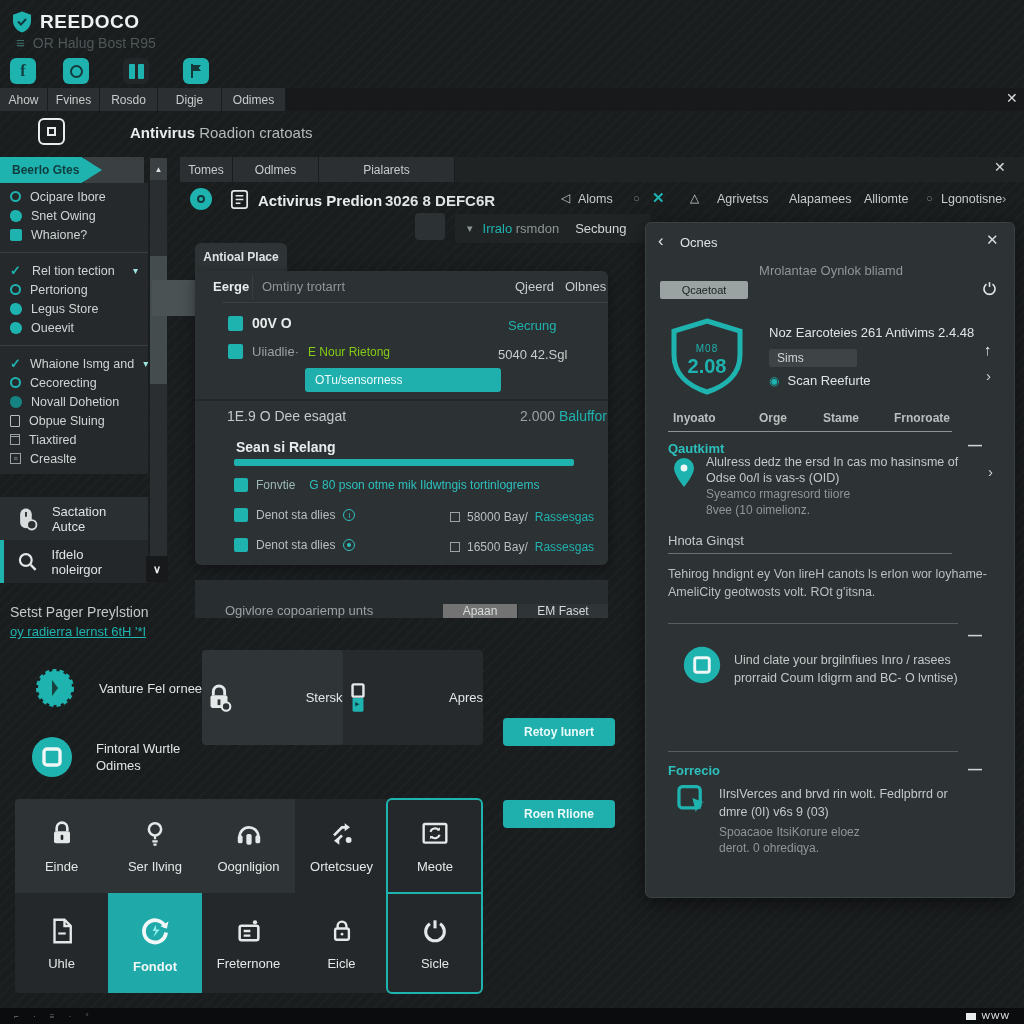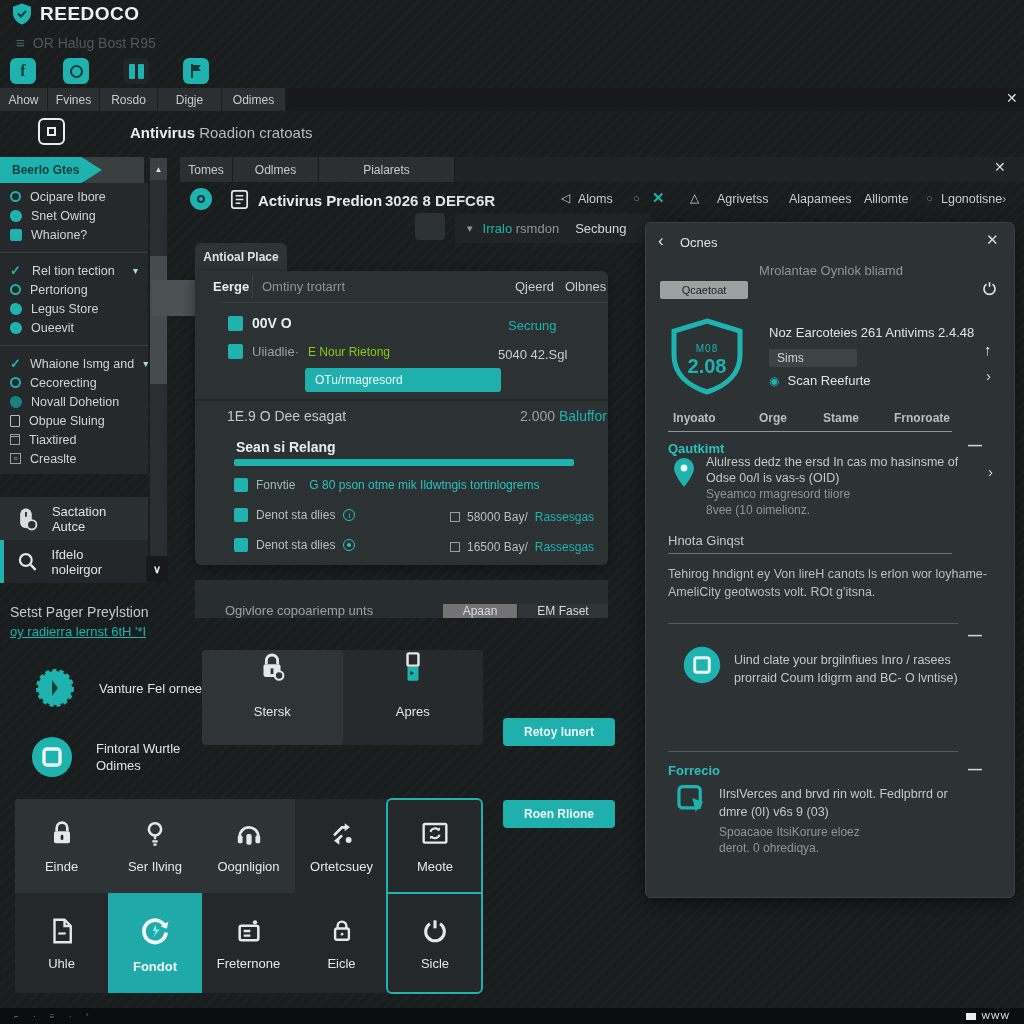--- a/index.html
+++ b/index.html
@@ -33,41 +33,41 @@
   .caret{margin-left:auto;color:#9fe3e1;font-size:10px}
   .bigrow{display:flex;align-items:center;gap:12px;padding:0 12px;font-size:13px;color:#dfe3e3}
   
   .ctab{height:25px;background:#2b2f31;border-right:1px solid #191c1d;color:#c6cbcb;font-size:12px;display:flex;align-items:center;justify-content:center}
   .pill{background:#202425;border-radius:3px;display:flex;align-items:center;font-size:13px;gap:10px;padding:0 12px}
   .card{background:#2c3133;border-radius:0 6px 6px 6px;box-shadow:0 4px 14px rgba(0,0,0,.4)}
   .tsq{width:15px;height:15px;background:#1fb3b0;border-radius:2px;flex:0 0 auto}
   .chkbox{width:10px;height:10px;border:1.5px solid #9aa1a1;display:inline-block}
   .iring{width:12px;height:12px;border:1.5px solid #2cc0bd;border-radius:50%;display:inline-flex;align-items:center;justify-content:center;font-size:8px;color:#2cc0bd}
   .btn-teal{background:#1fb0ad;border-radius:4px;color:#eafafa;font-size:12px;font-weight:bold;display:flex;align-items:center;justify-content:center}
-  .tile{display:flex;flex-direction:column;align-items:center;justify-content:flex-start;gap:20px;font-size:13px;color:#e3e7e7}
+  .tile{display:flex;flex-direction:row;align-items:center;justify-content:space-between;gap:0;font-size:13px;color:#e3e7e7}
   
   .gcell{display:flex;flex-direction:column;align-items:center;justify-content:center;gap:9px;font-size:13px;color:#e3e7e7}
   
   .rpanel{left:645px;top:222px;width:370px;height:676px;background:#2d3234;border:1px solid #3b4143;border-radius:6px;box-shadow:0 6px 20px rgba(0,0,0,.5)}
   .chip{background:#9aa2a2;color:#1c2021;font-size:11px;border-radius:2px;display:flex;align-items:center;justify-content:center}
   .chip2{background:#3e4446;color:#cfd4d4;font-size:12px;border-radius:2px;display:flex;align-items:center;padding:0 8px}
   .rline{font-size:12.5px;color:#c3c8c8;white-space:nowrap}
   .rsub{font-size:12px;color:#8f9697;white-space:nowrap}
   .hr{height:1px;background:#565d5e}
   .minus{color:#cfd4d4;font-size:14px;font-weight:bold}
   .sec-title{font-size:13px;font-weight:bold;color:#2cc0bd}
   .th{font-size:12px;font-weight:bold;color:#b9bfbf}
   .taskbar{left:0;top:1008px;width:1024px;height:16px;background:#0a0c0d;display:flex;align-items:center;padding:0 14px;gap:18px}
 </style>
 </head>
 <body>
 
 <div id="screen">
 
-  <div class="abs" style="left:10px;top:2px;display:flex;align-items:center;gap:6px">
+  <div class="abs" style="left:10px;top:10px;display:flex;align-items:center;gap:6px">
     <svg class="ic" width="24" height="24" viewBox="0 0 24 24">
       <path d="M12 1.5l9 3.2v6.3c0 5.4-3.8 9.6-9 11.5-5.2-1.9-9-6.1-9-11.5V4.7z" fill="#1fb3b0"></path>
       <path d="M8 11.5l3 3 5-5.5" stroke="#10393a" stroke-width="2" fill="none"></path>
     </svg>
     <span class="logo-text">REEDOCO</span>
   </div>
 
   <div class="abs menu-row" style="left:16px;top:34px;display:flex;align-items:center;gap:8px">
     <span style="color:#3c6b6a;font-size:15px">≡</span>
     <span>OR  Halug Bost R95</span>
@@ -290,21 +290,21 @@
     <div class="abs teal" style="left:313px;top:47px;font-size:13px">Secrung</div>
 
     <div class="abs" style="left:33px;top:73px;display:flex;align-items:center;gap:9px">
       <span class="tsq"></span>
       <span style="font-size:13px;color:#9aa1a1">Uiiadlie·</span>
       <span style="font-size:12px;font-weight:normal;color:#84cc16">E Nour Rietong</span>
     </div>
     <div class="abs" style="left:303px;top:76px;font-size:13px;color:#c7cccc">5040 42.Sgl</div>
 
     <div class="abs" style="left:110px;top:97px;width:196px;height:24px;background:#1fb0ad;border-radius:3px;display:flex;align-items:center;padding-left:10px">
-      <span style="font-size:12px;color:#eafafa">OTu/rmagresord</span>
+      <span style="font-size:12px;color:#eafafa">OTu/sensorness</span>
     </div>
 
     <div class="abs" style="left:0;top:128px;width:413px;height:2px;background:#24282a"></div>
     <div class="abs" style="left:32px;top:137px;font-size:14px;color:#c3c8c8">1E.9 O Dee esagat</div>
     <div class="abs" style="left:325px;top:137px;font-size:14px">
       <span style="color:#9aa1a1">2.000 </span><span class="teal">Baluffor</span>
     </div>
 
     <div class="abs" style="left:41px;top:168px;font-size:14px;font-weight:bold;color:#e8ecec">Sean si Relang</div>
     <div class="abs" style="left:39px;top:188px;width:340px;height:7px;background:#1fb3b0;border-radius:2px"></div>

